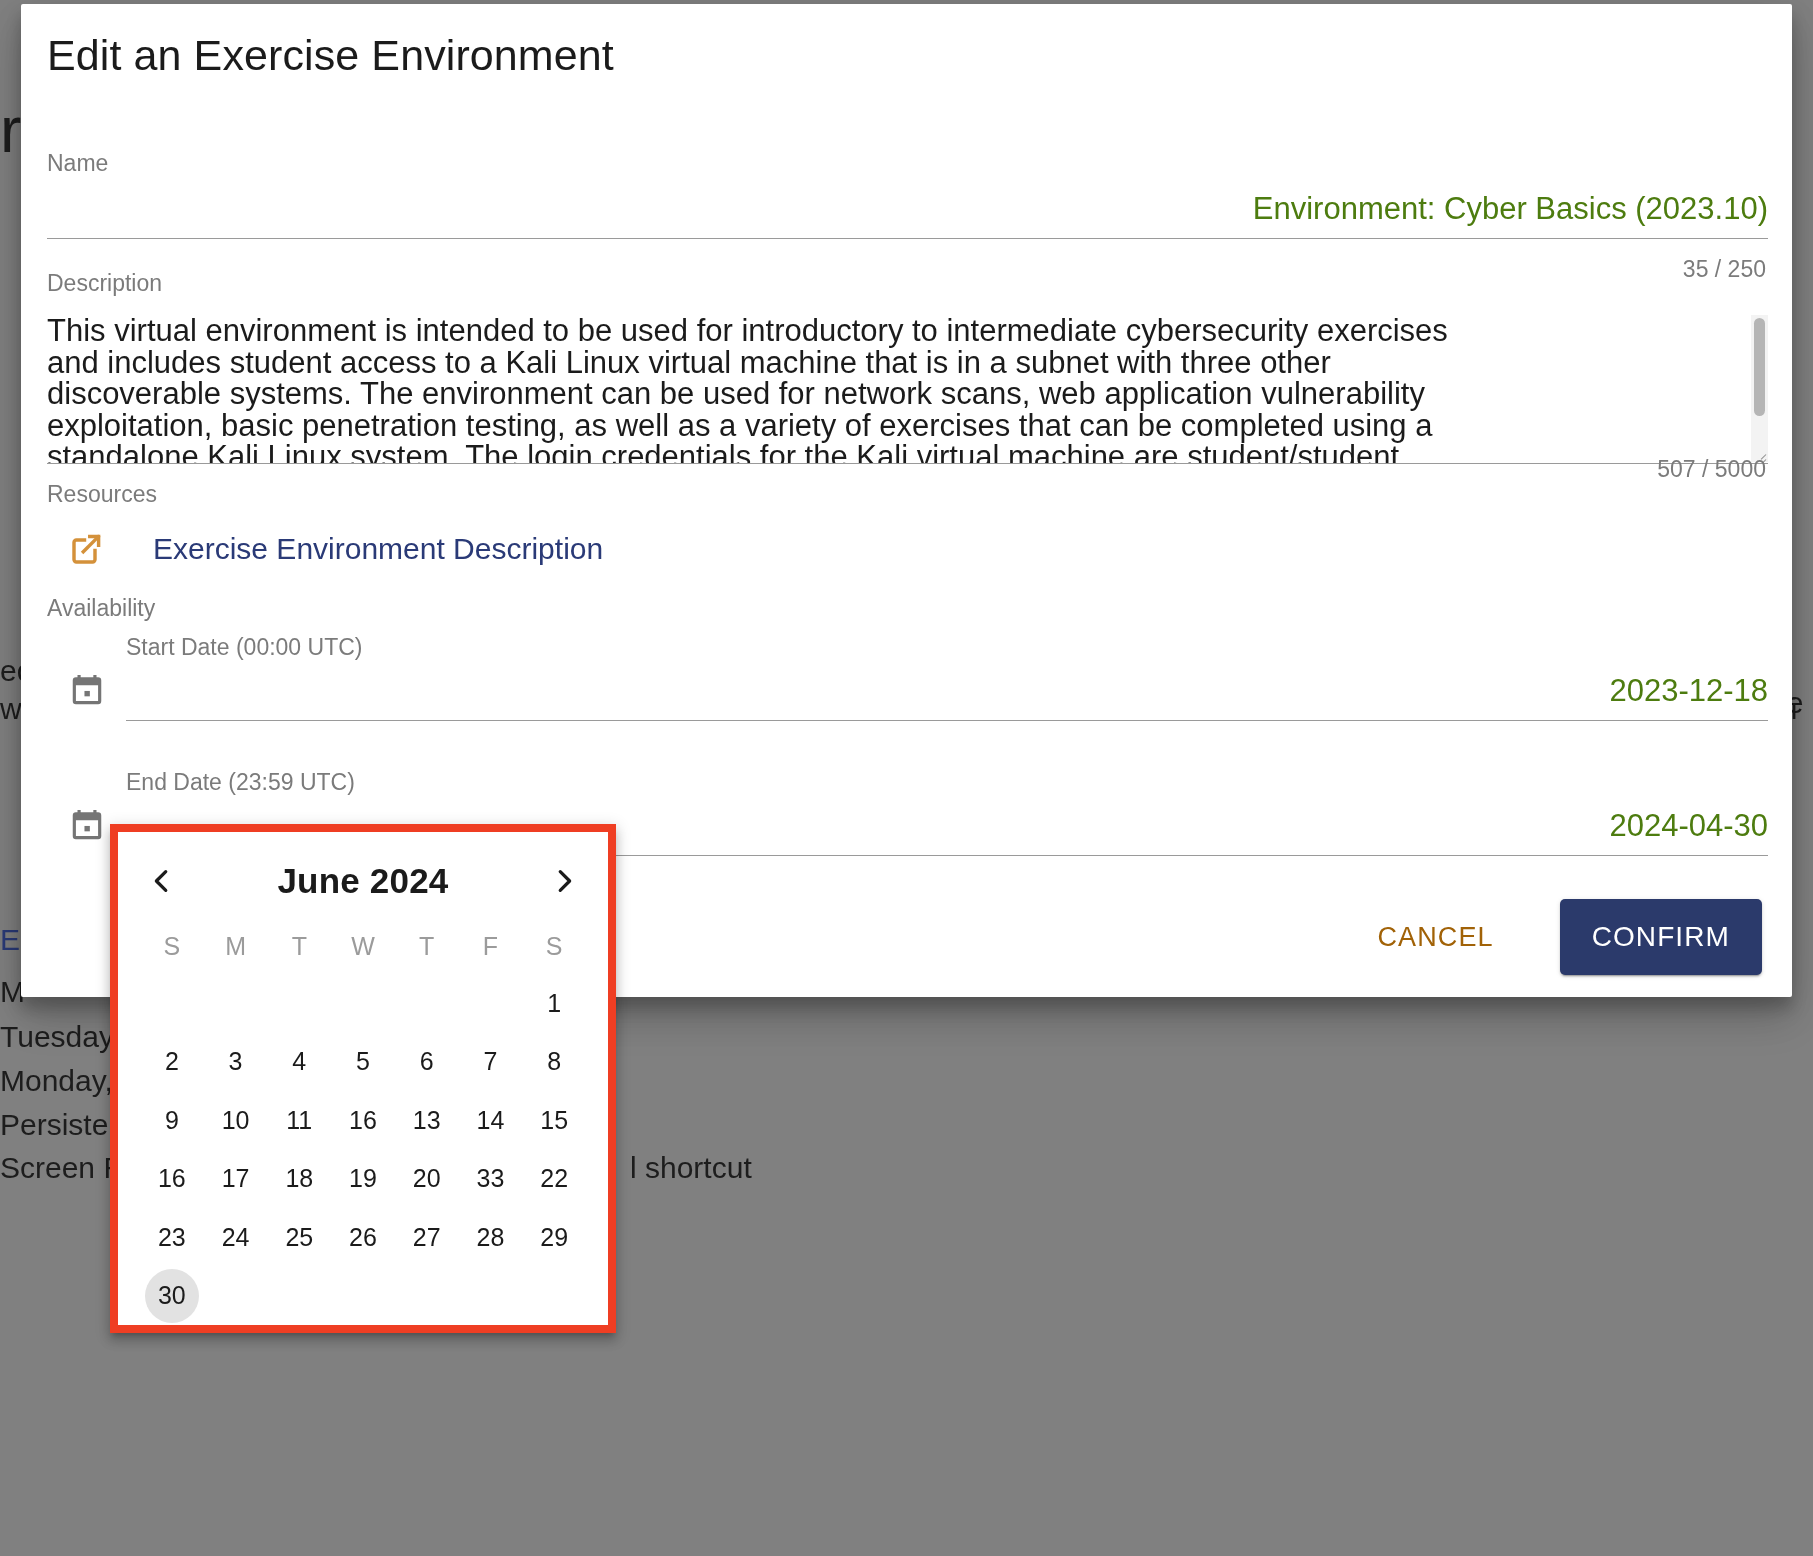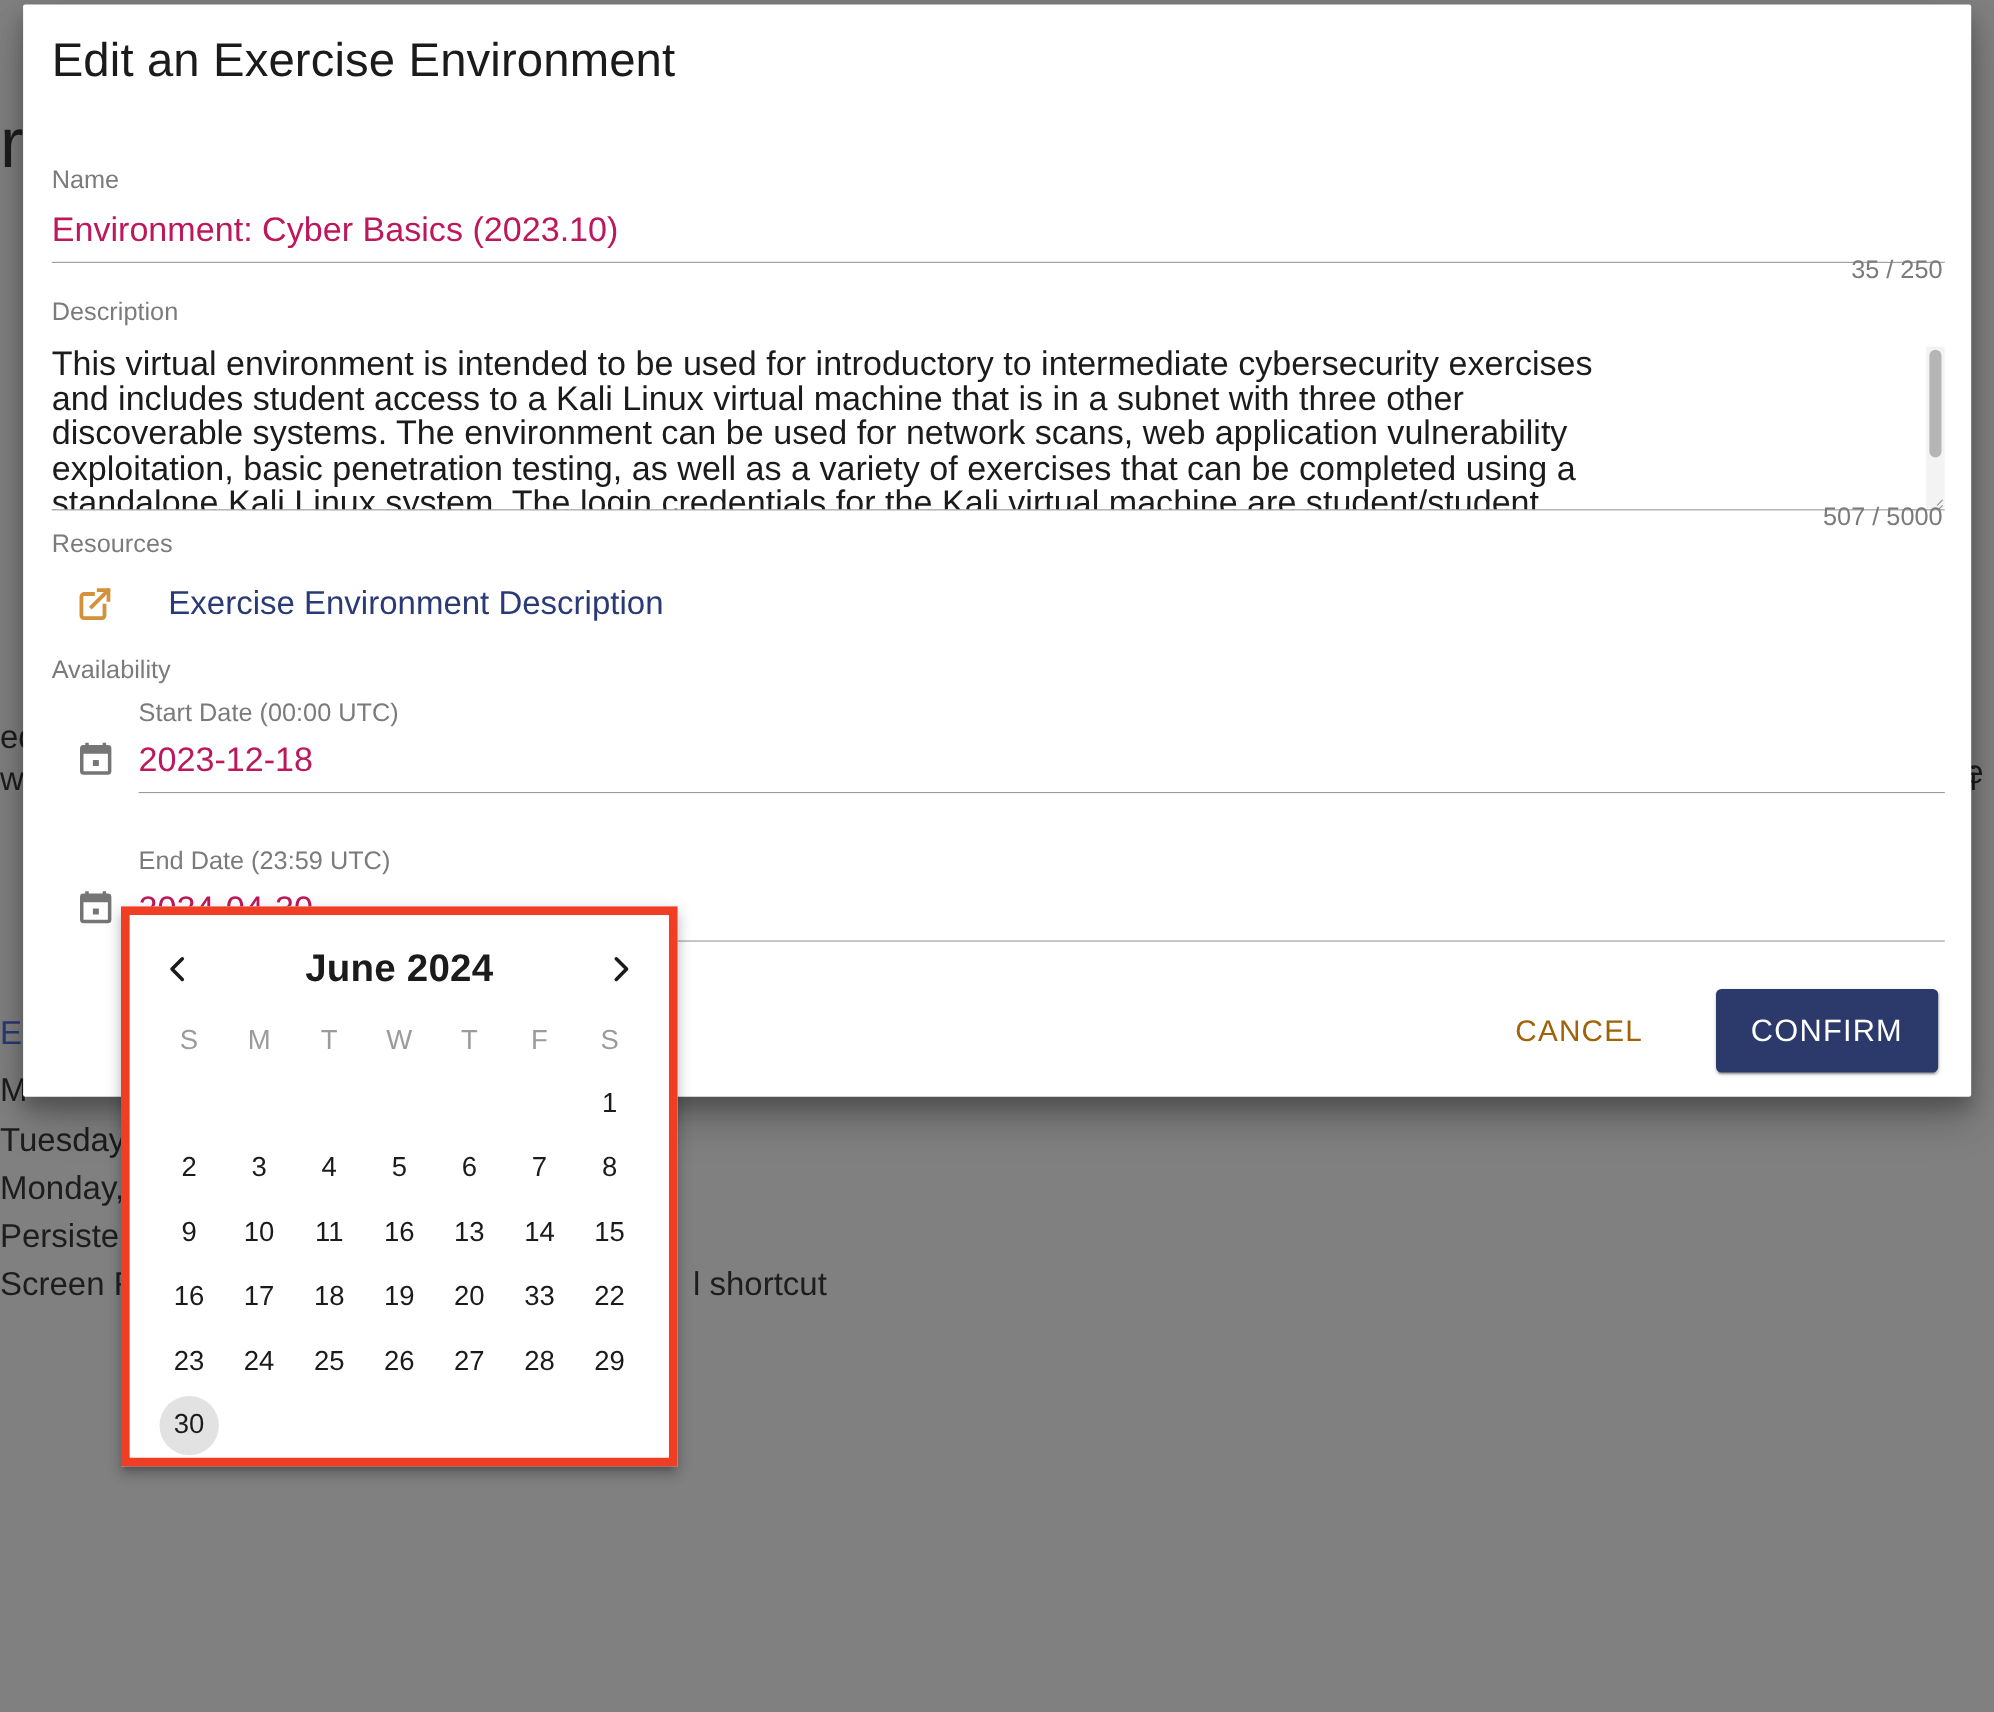--- a/index.html
+++ b/index.html
@@ -71,22 +71,23 @@
   }
 
   
   .field-label {
     font-size: 23px;
     color: #7b7b7b;
     line-height: 1;
   }
   .field-value {
     font-size: 31px;
-    color: #be185d;
+    color: #4d7c0f;
     line-height: 1;
+    text-align: right;
   }
   .underline {
     border-bottom: 1px solid #9a9a9a;
   }
 
   .name-field {
     position: absolute;
     left: 26px;
     top: 148px;
     width: 1721px;
@@ -94,21 +95,21 @@
   .name-field .field-value {
     padding-bottom: 14px;
     padding-top: 18px;
   }
   .counter {
     position: absolute;
     right: 0;
     font-size: 23px;
     color: #7b7b7b;
   }
-  .name-counter { top: 228px; right: 26px; }
+  .name-counter { top: 252px; right: 26px; }
 
   .desc-field {
     position: absolute;
     left: 26px;
     top: 268px;
     width: 1721px;
   }
   .desc-box {
     position: relative;
     margin-top: 20px;

